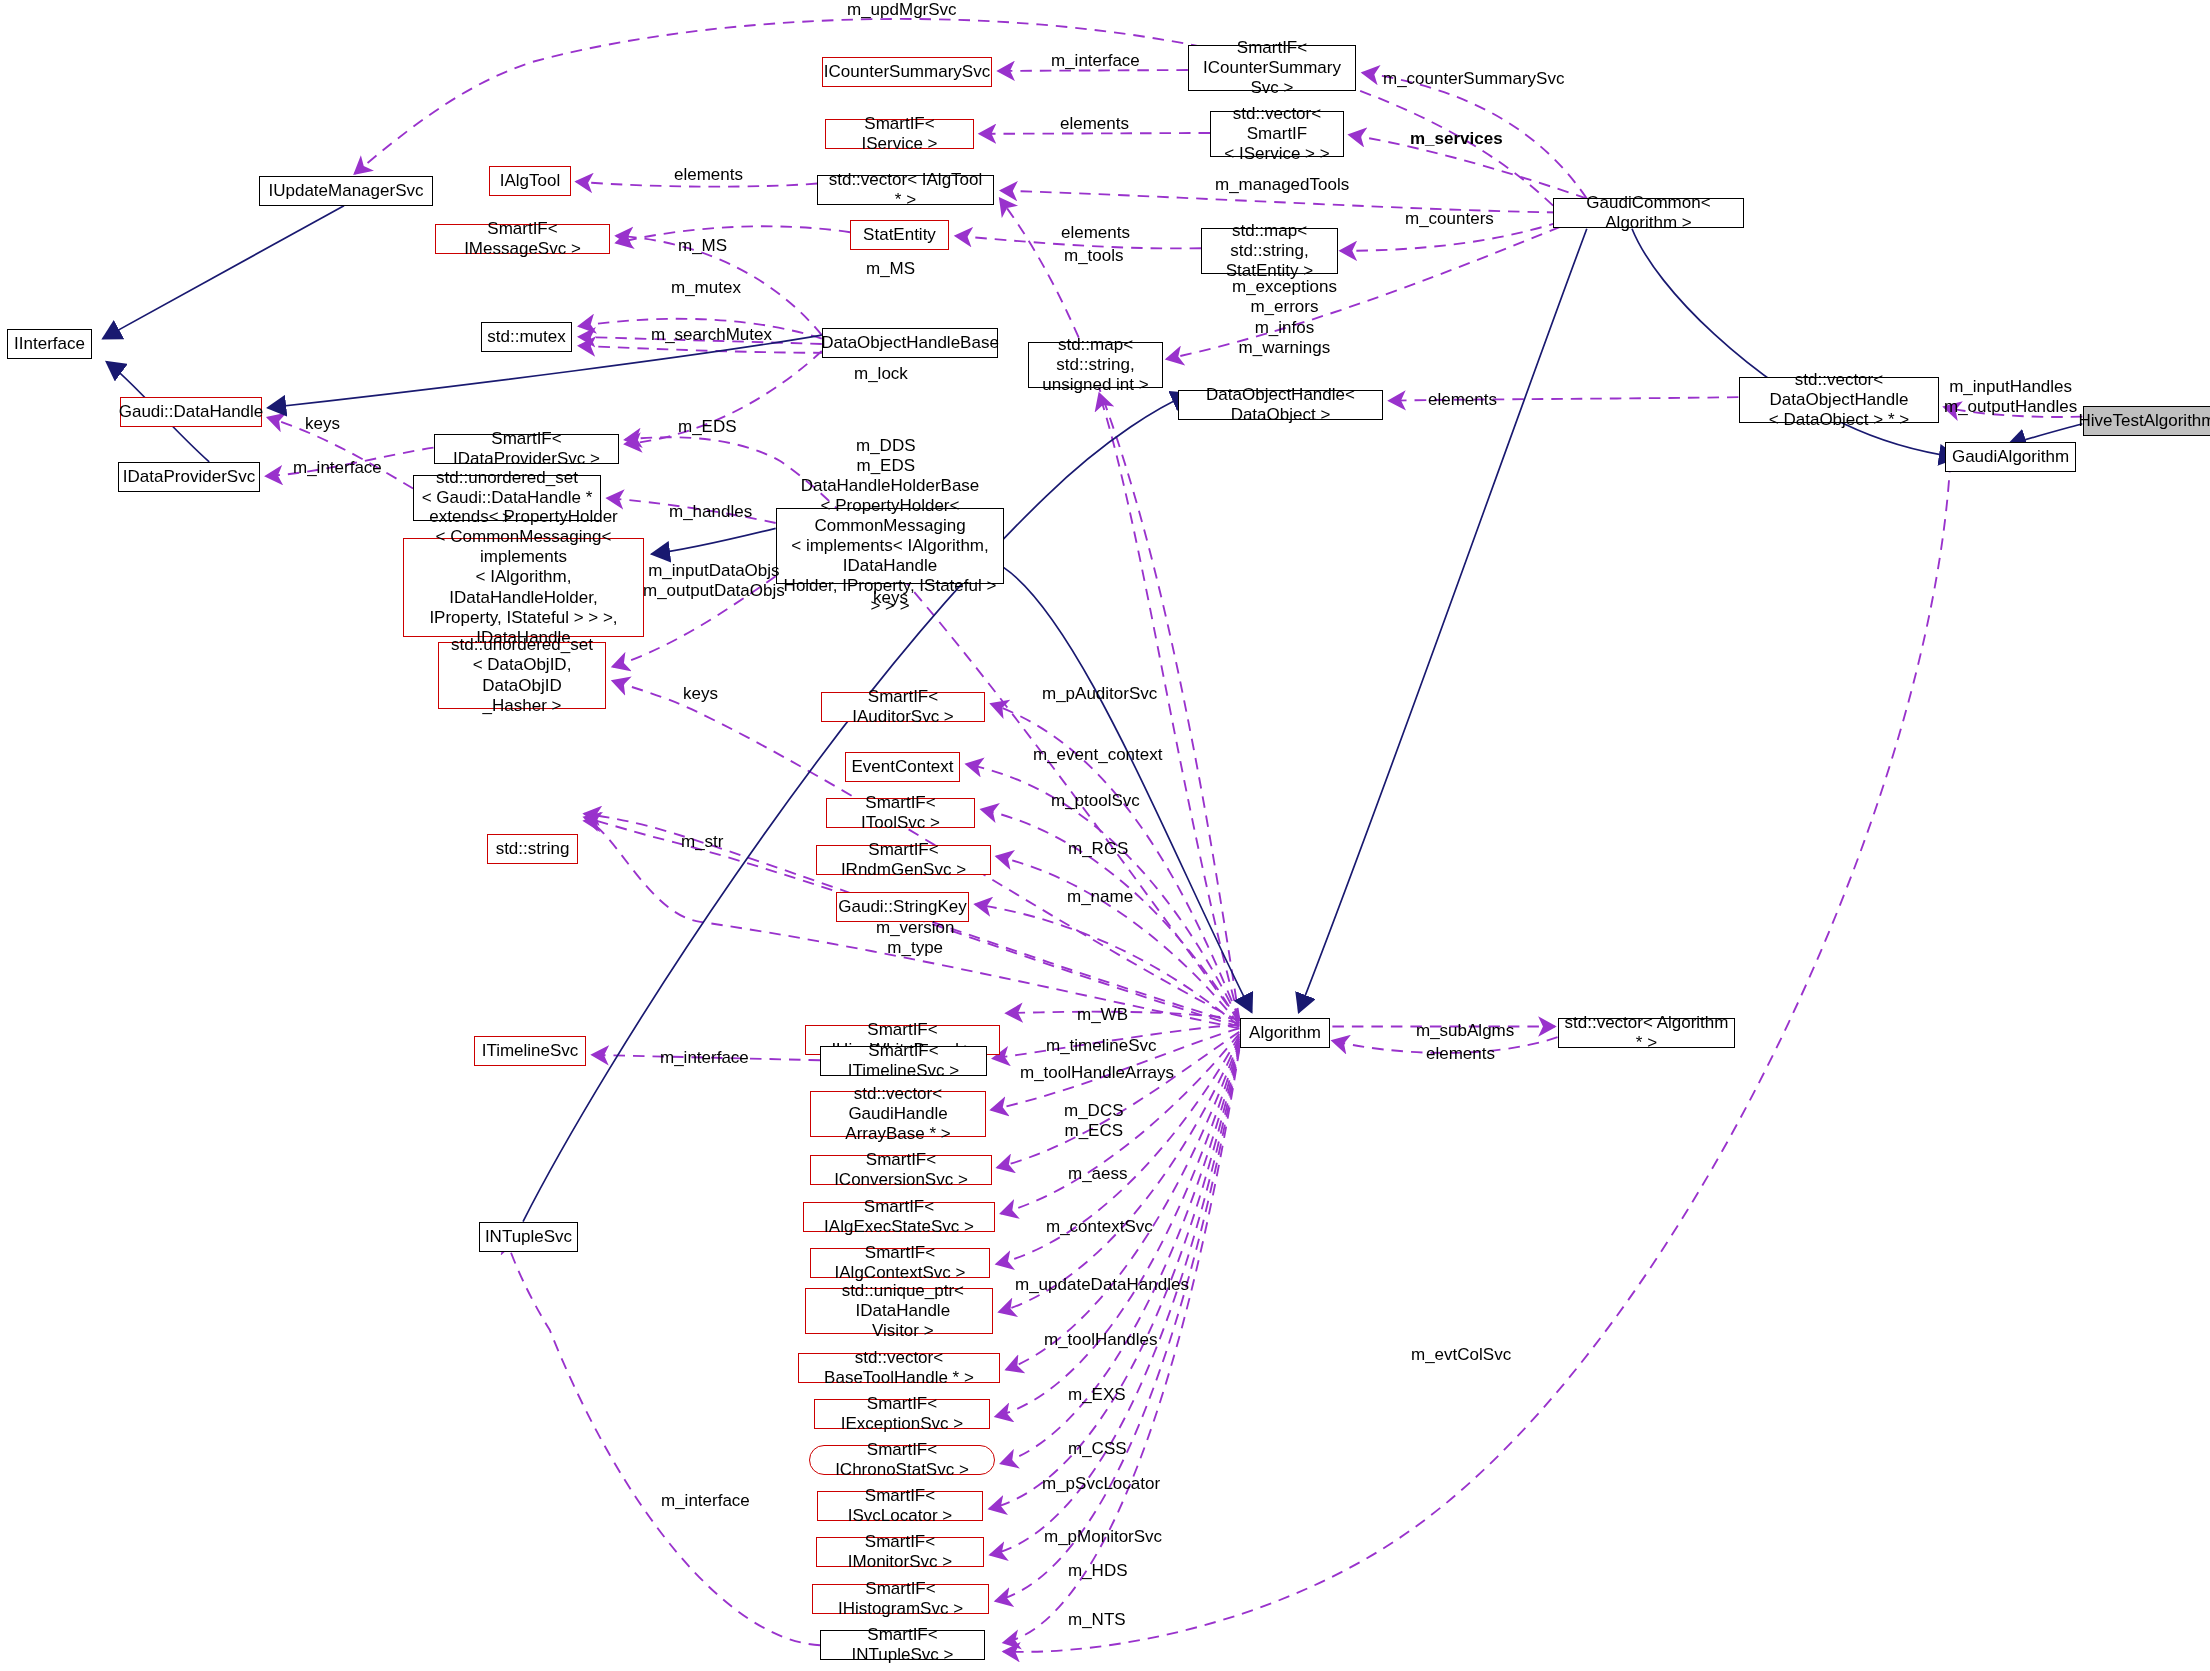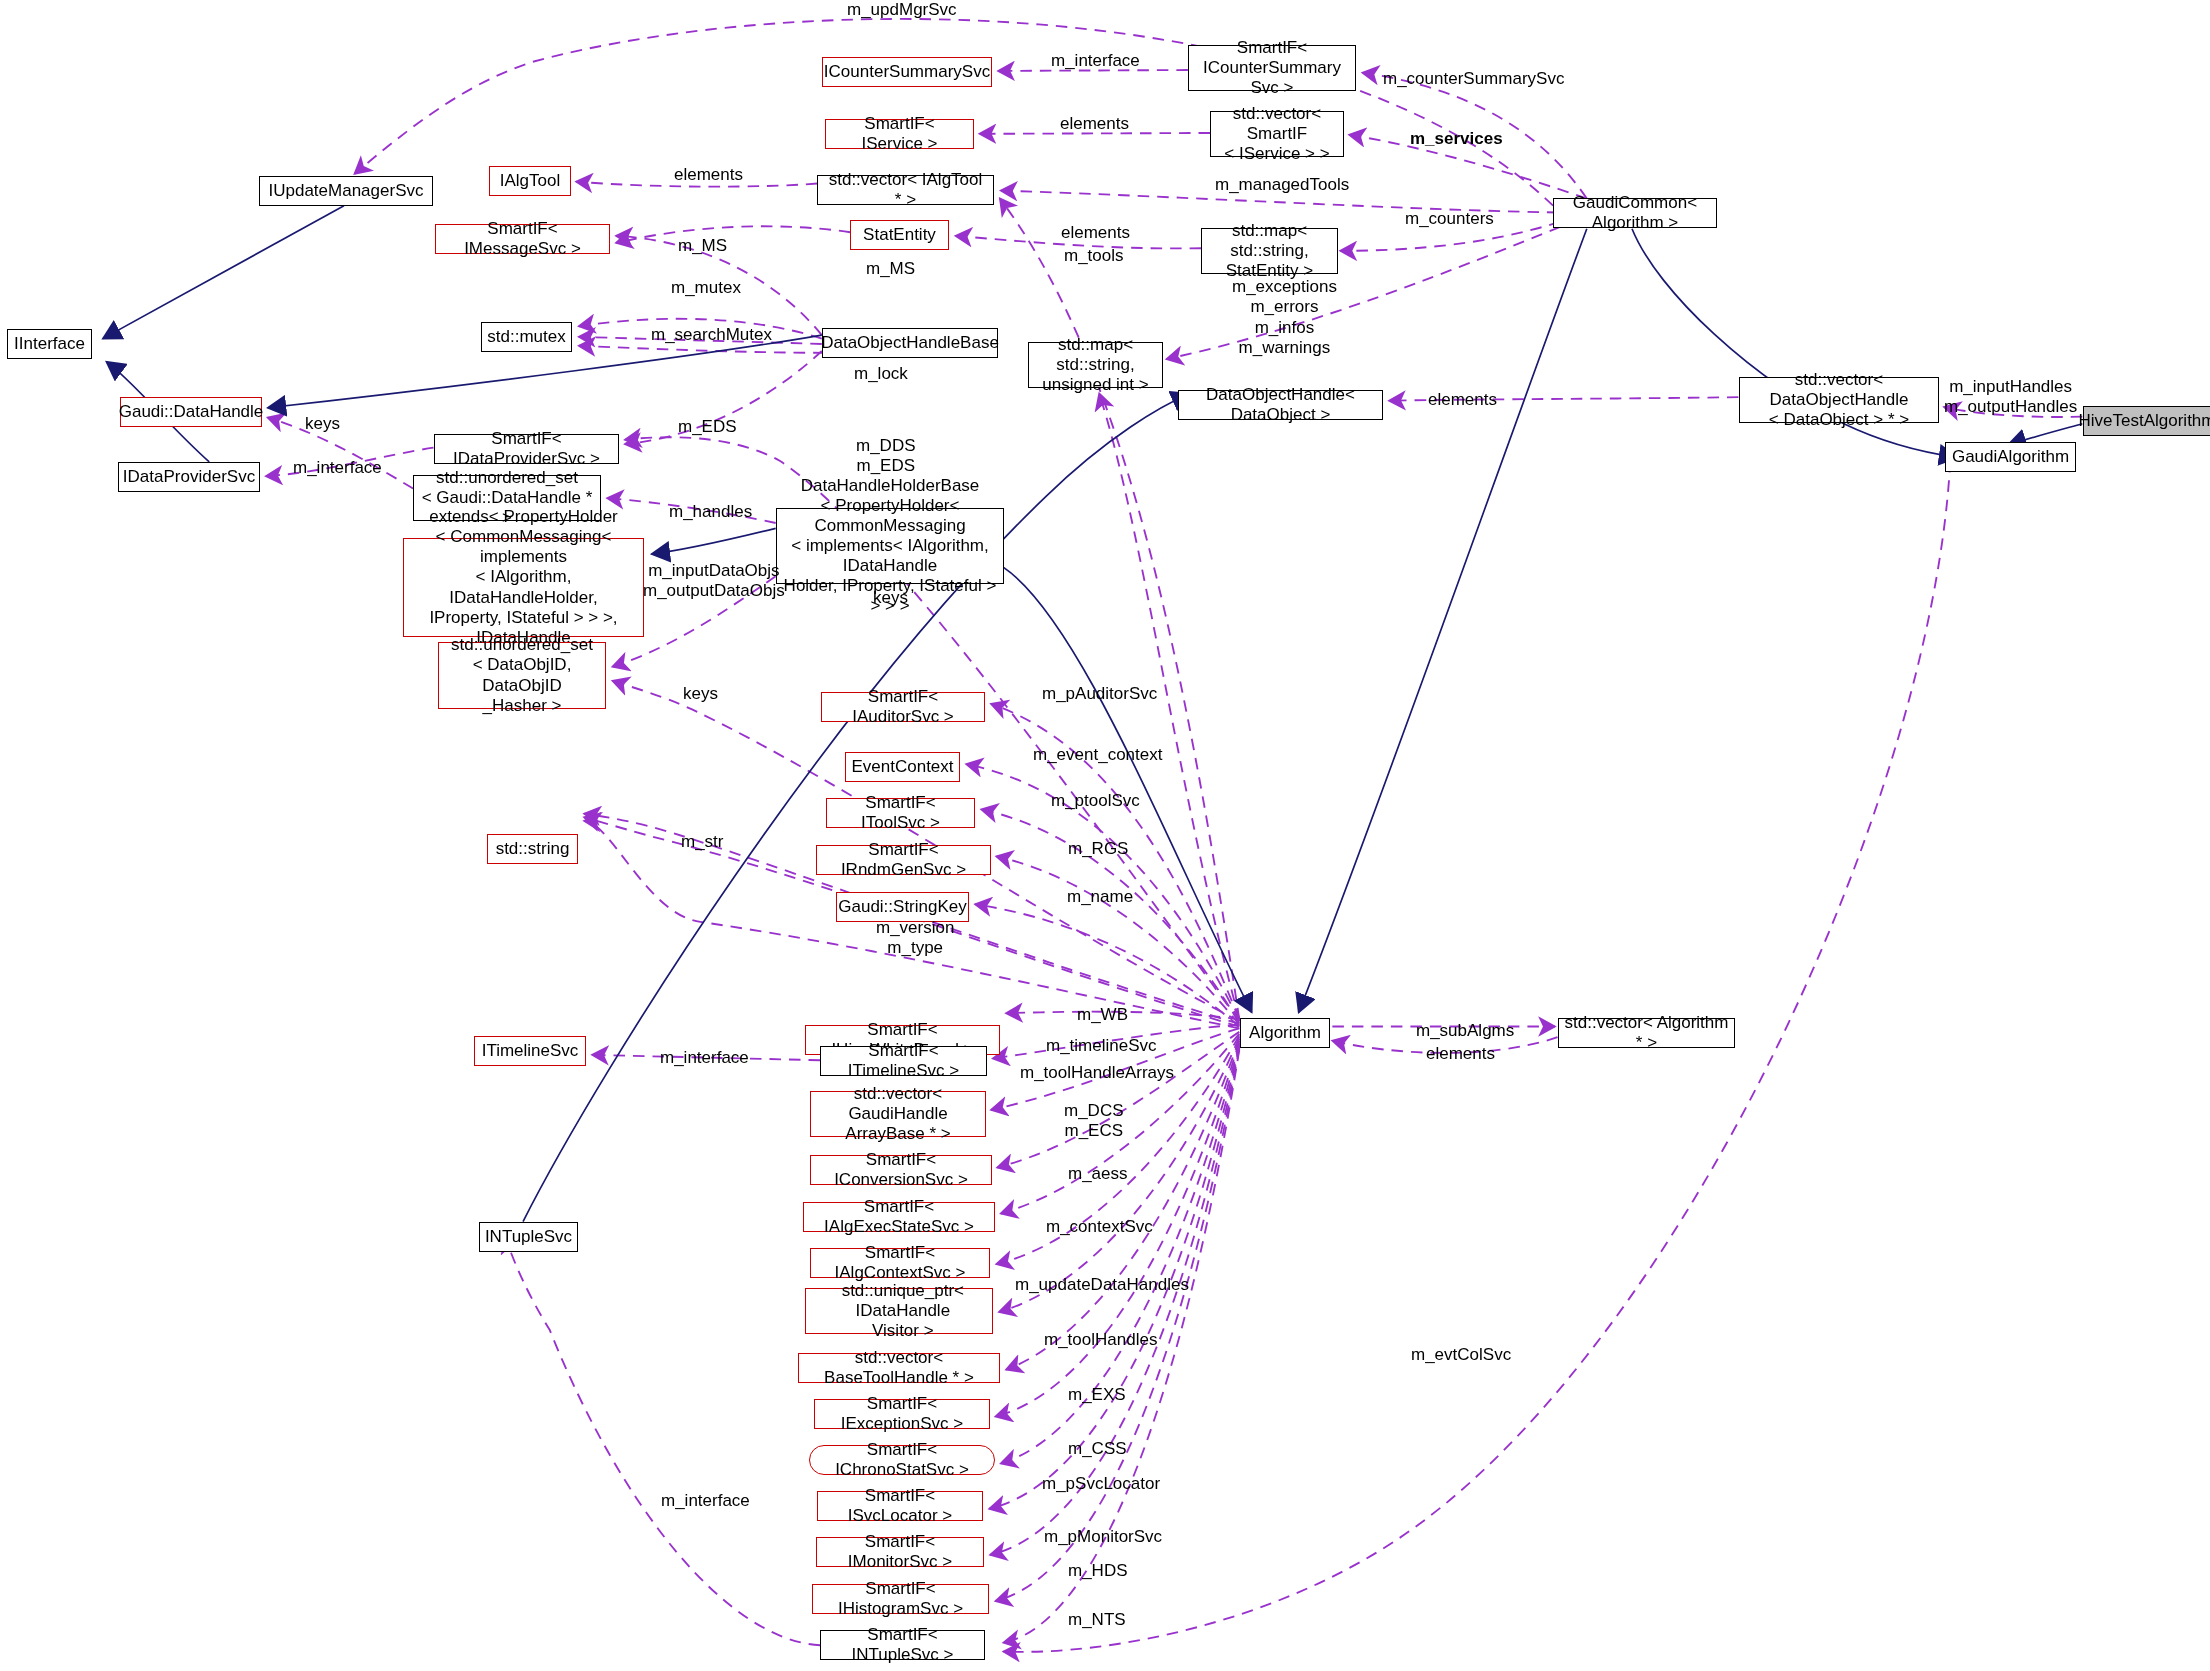--- a/index.html
+++ b/index.html
@@ -215,21 +215,21 @@
 Holder, IProperty, IStateful &gt; &gt; &gt; &gt;</div>
     <div class="node" style="left: 1028px; top: 342px; width: 135px; height: 46px;">std::map&lt; std::string,
 unsigned int &gt;</div>
     <div class="node" style="left: 1201px; top: 228px; width: 137px; height: 46px;">std::map&lt; std::string,
 StatEntity &gt;</div>
     <div class="node" style="left: 1178px; top: 390px; width: 205px; height: 30px;">DataObjectHandle&lt; DataObject &gt;</div>
     <div class="node" style="left: 1210px; top: 111px; width: 134px; height: 46px;">std::vector&lt; SmartIF
 &lt; IService &gt; &gt;</div>
     <div class="node" style="left: 1188px; top: 45px; width: 168px; height: 46px;">SmartIF&lt; ICounterSummary
 Svc &gt;</div>
-    <div class="node" style="left: 1553px; top: 198px; width: 164px; height: 30px;">GaudiCommon&lt; Algorithm &gt;</div>
+    <div class="node" style="left: 1553px; top: 198px; width: 191px; height: 30px;">GaudiCommon&lt; Algorithm &gt;</div>
     <div class="node" style="left: 1739px; top: 377px; width: 200px; height: 46px;">std::vector&lt; DataObjectHandle
 &lt; DataObject &gt; * &gt;</div>
     <div class="node" style="left: 1945px; top: 442px; width: 131px; height: 30px;">GaudiAlgorithm</div>
     <div class="node focus" style="left: 2083px; top: 406px; width: 128px; height: 30px;">HiveTestAlgorithm</div>
     <div class="node" style="left: 1240px; top: 1018px; width: 90px; height: 30px;">Algorithm</div>
     <div class="node" style="left: 1558px; top: 1018px; width: 177px; height: 30px;">std::vector&lt; Algorithm * &gt;</div>
     <div class="node red" style="left: 821px; top: 692px; width: 164px; height: 30px;">SmartIF&lt; IAuditorSvc &gt;</div>
     <div class="node red" style="left: 845px; top: 752px; width: 115px; height: 30px;">EventContext</div>
     <div class="node red" style="left: 826px; top: 798px; width: 149px; height: 30px;">SmartIF&lt; IToolSvc &gt;</div>
     <div class="node red" style="left: 816px; top: 845px; width: 175px; height: 30px;">SmartIF&lt; IRndmGenSvc &gt;</div>

